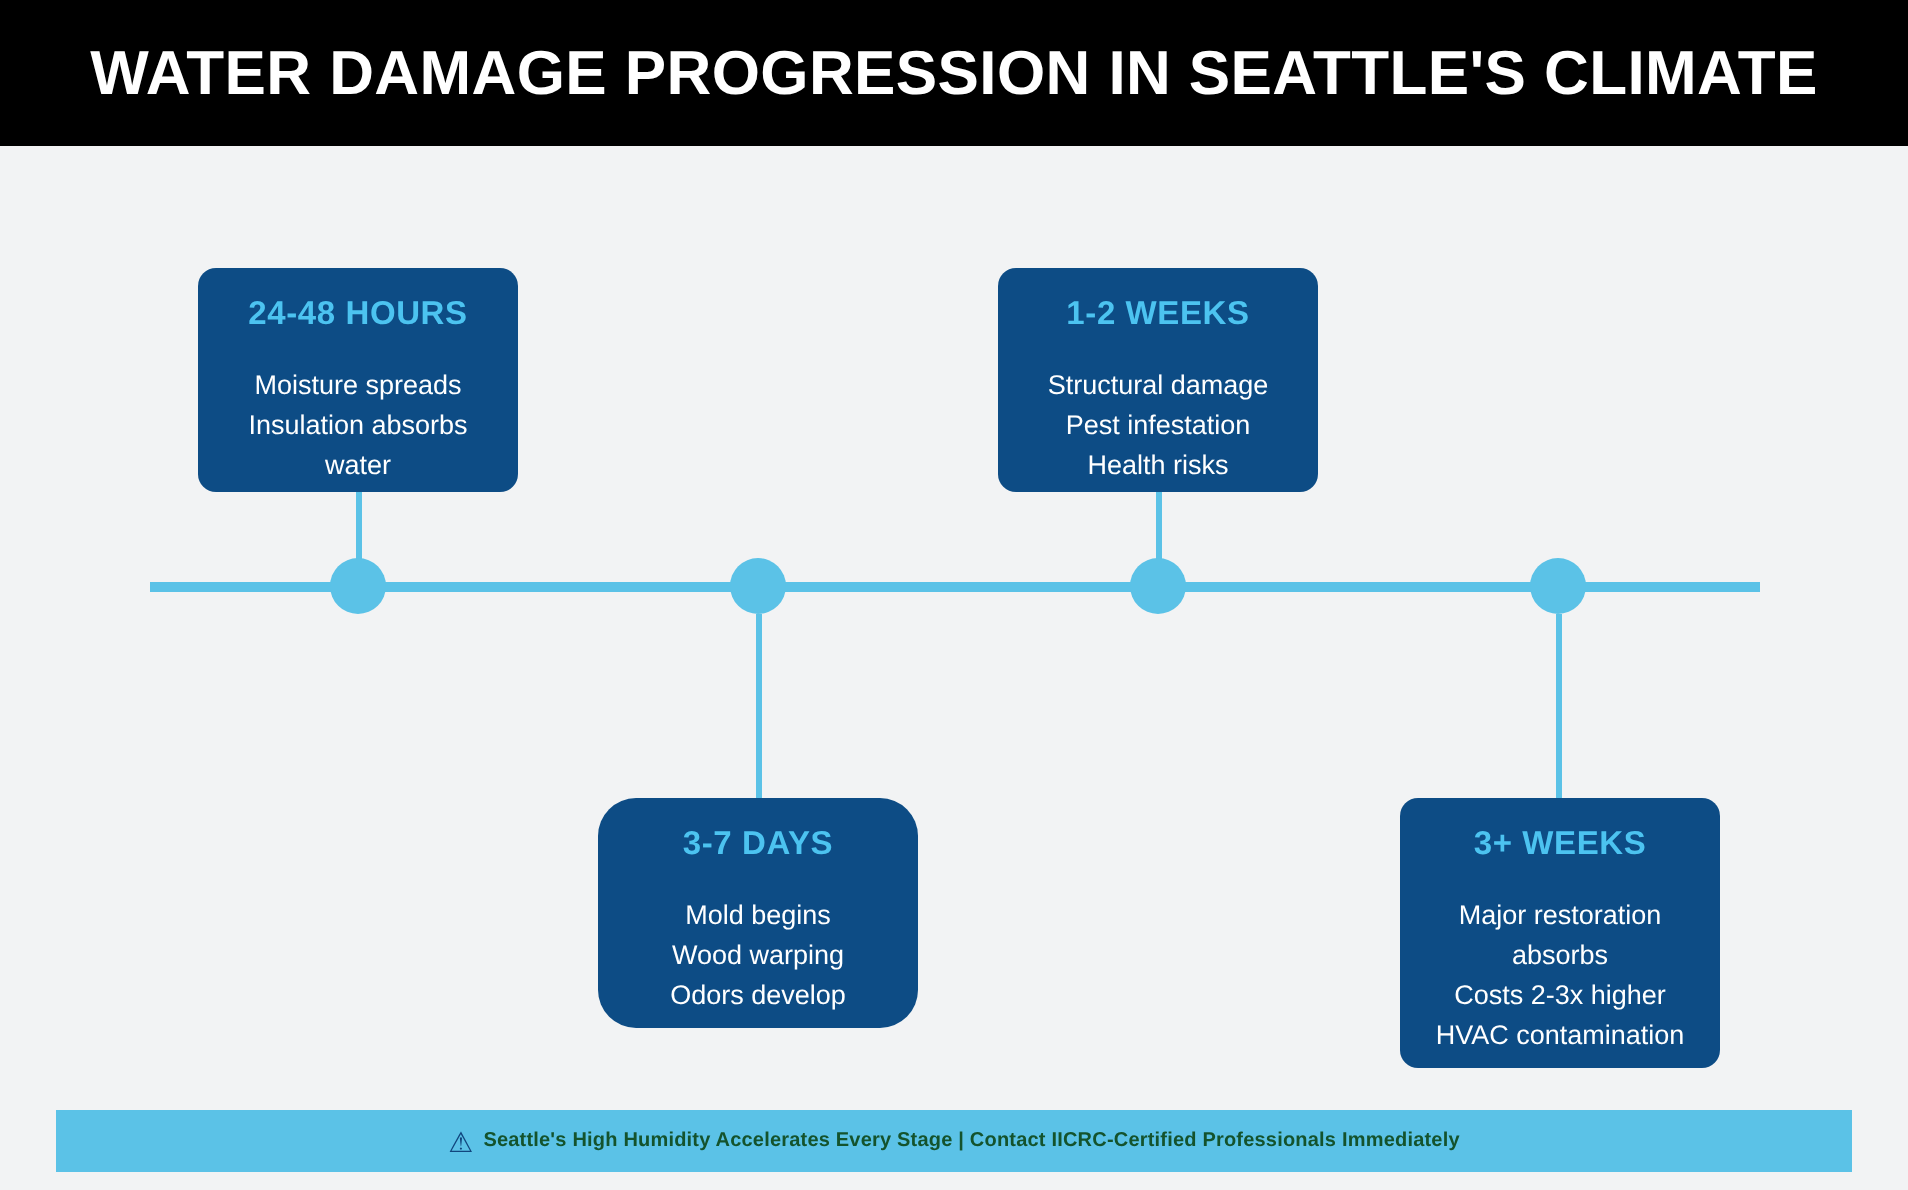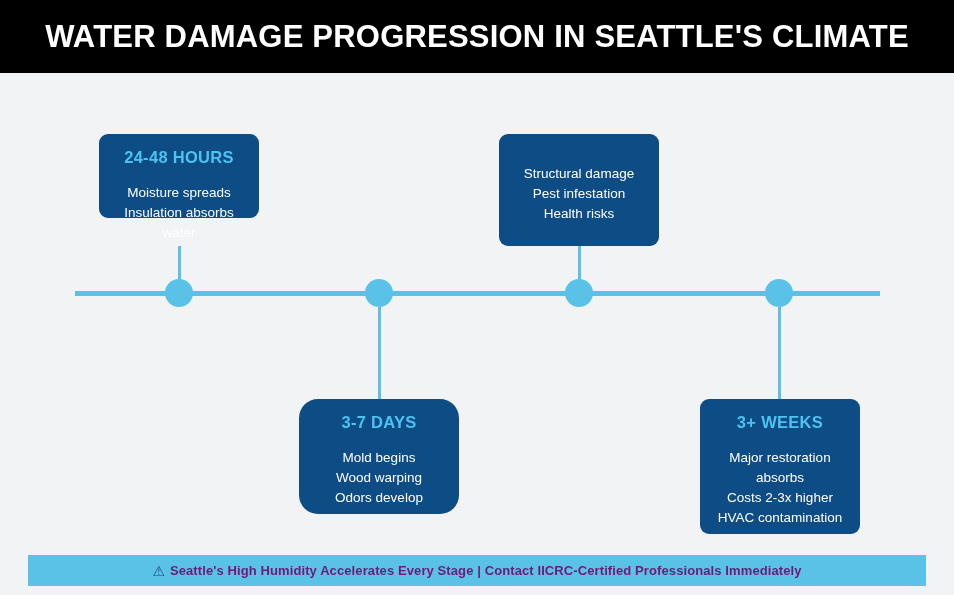--- a/index.html
+++ b/index.html
@@ -105,22 +105,22 @@
     left: 28px;
     top: 555px;
     width: 898px;
     height: 31px;
     background: #5bc2e7;
     display: flex;
     align-items: center;
     justify-content: center;
   }
   .footer-text {
-    color: #701a75;
-    font-size: 13px;
+    color: #14532d;
+    font-size: 10px;
     font-weight: bold;
     white-space: nowrap;
     letter-spacing: 0.1px;
   }
   .warn-icon {
     color: #11467e;
     font-size: 14px;
     margin-right: 5px;
     line-height: 1;
   }
@@ -129,21 +129,21 @@
 <body>
 
 <div class="header">
   <div class="header-title">WATER DAMAGE PROGRESSION IN SEATTLE'S CLIMATE</div>
 </div>
 
 <div class="canvas">
 
   <div class="timeline-line"></div>
 
-  <div class="card" style="left:99px; top:61px; width:160px; height:84px;">
+  <div class="card" style="left:99px; top:61px; width:160px; height:112px;">
     <div class="card-title">24-48 HOURS</div>
     <div class="card-lines">
       <span class="card-line">Moisture spreads</span>
       <span class="card-line">Insulation absorbs</span>
       <span class="card-line">water</span>
     </div>
   </div>
   <div class="stem" style="left:179px; top:173px; height:35px;"></div>
   <div class="dot" style="left:179px;"></div>
 
@@ -152,20 +152,21 @@
   <div class="card" style="left:299px; top:326px; width:160px; height:115px;border-radius:19px;">
     <div class="card-title">3-7 DAYS</div>
     <div class="card-lines">
       <span class="card-line">Mold begins</span>
       <span class="card-line">Wood warping</span>
       <span class="card-line">Odors develop</span>
     </div>
   </div>
 
   <div class="card" style="left:499px; top:61px; width:160px; height:112px;">
+    <div class="card-title">1-2 WEEKS</div>
     <div class="card-lines">
       <span class="card-line">Structural damage</span>
       <span class="card-line">Pest infestation</span>
       <span class="card-line">Health risks</span>
     </div>
   </div>
   <div class="stem" style="left:579px; top:173px; height:35px;"></div>
   <div class="dot" style="left:579px;"></div>
 
   <div class="dot" style="left:779px;"></div>

